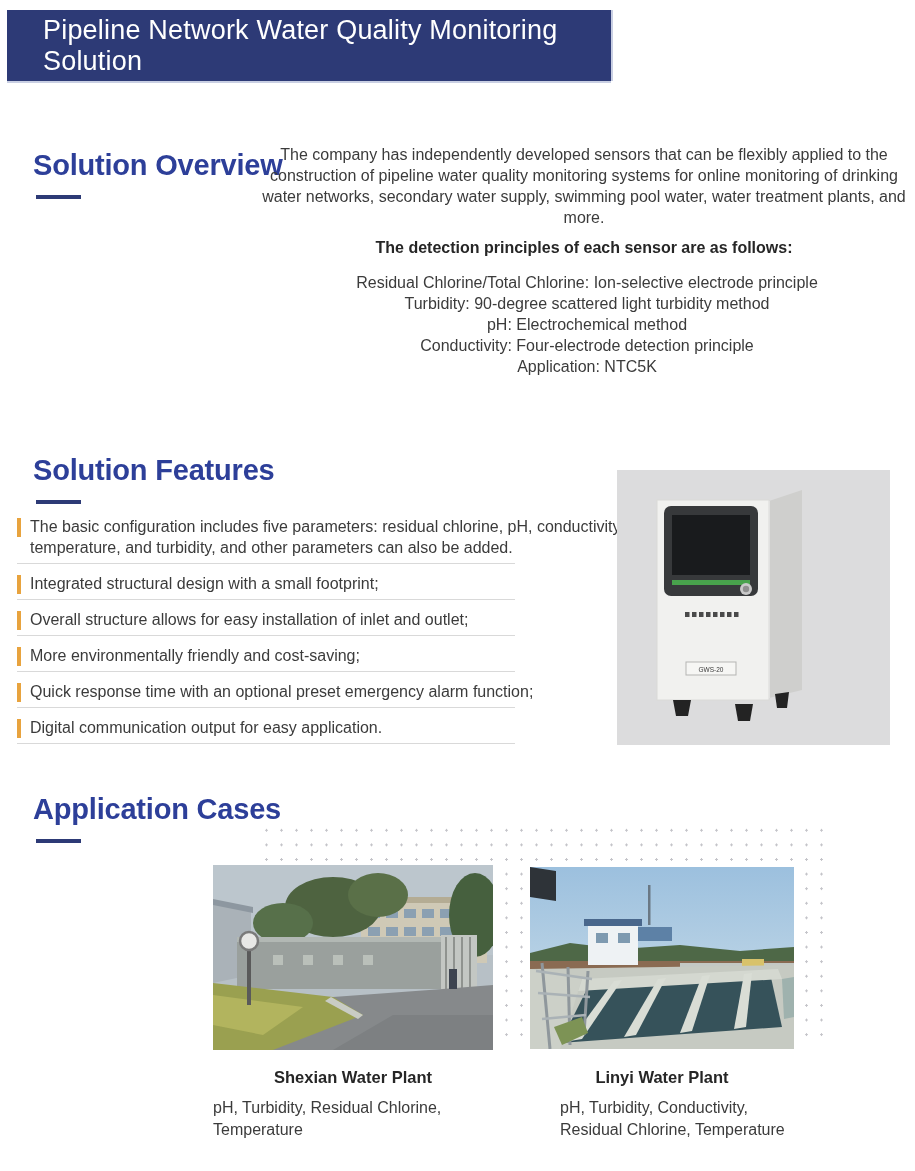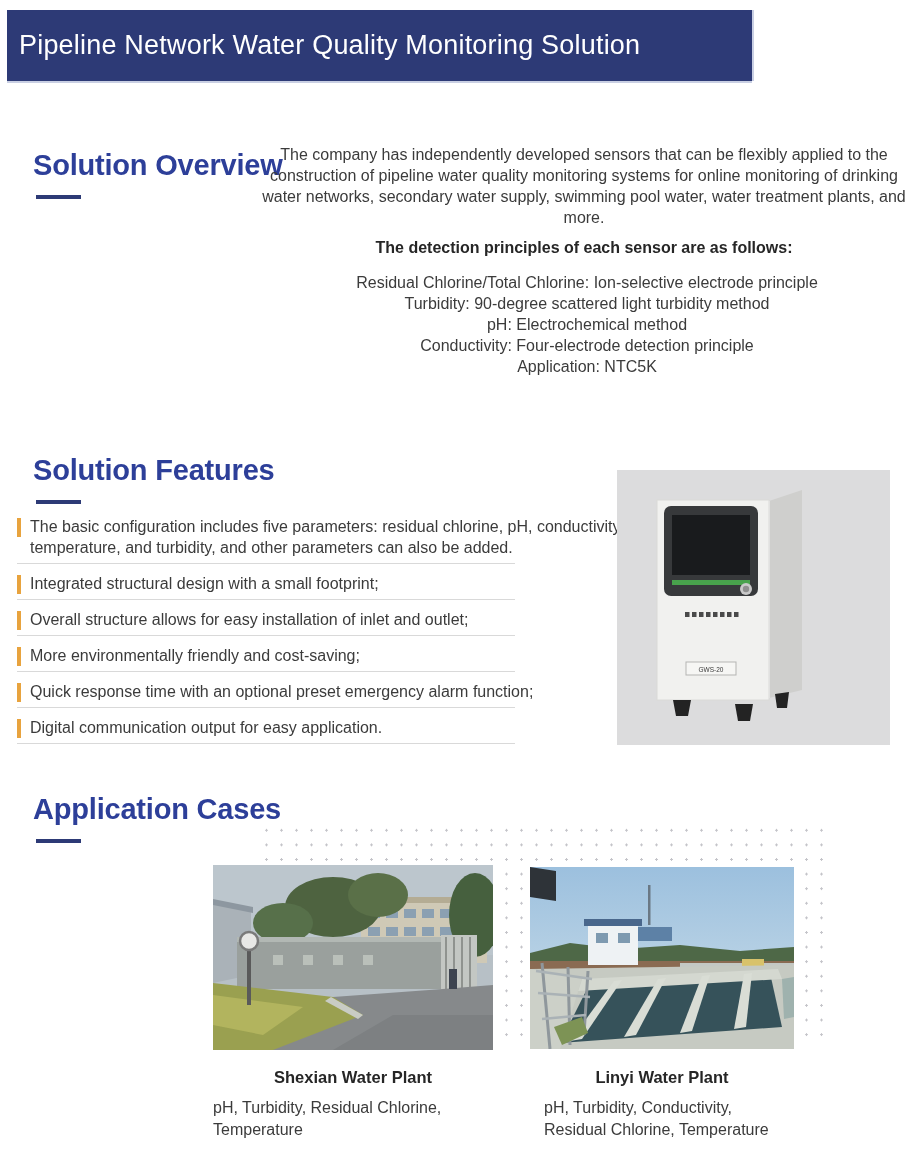--- a/index.html
+++ b/index.html
@@ -2,23 +2,24 @@
 <html><head>
 <meta charset="utf-8">
 <style>
   html,body{margin:0;padding:0;}
   body{
     width:915px;height:1171px;position:relative;background:#ffffff;
     font-family:"Liberation Sans", sans-serif;color:#3b3b3b;overflow:hidden;
   }
   
   .banner{
-    position:absolute;left:7px;top:10px;width:745px;height:71px;
+    position:absolute;left:7px;top:10px;width:580px;height:71px;
     background:#2d3a76;display:flex;align-items:center;
     box-shadow:0 2px 0 #c9cfe3, 2px 0 0 #c9cfe3;
+    padding-left:24px;
   }
   .banner h1{
     margin:0 0 0 12px;color:#ffffff;font-size:27px;font-weight:400;letter-spacing:.2px;
   }
   
   .sec-head{position:absolute;left:33px;}
   .sec-head h2{margin:0;color:#2d3f99;font-size:29px;font-weight:700;letter-spacing:-0.2px;}
   .dash{width:45px;height:4px;background:#2d3a76;margin-top:13px;margin-left:3px;}
   
   .overview-body{position:absolute;left:260px;top:144px;width:648px;text-align:center;}
@@ -44,21 +45,21 @@
   }
   .photo{position:absolute;display:block;}
   .photo-left{left:213px;top:865px;}
   .photo-right{left:530px;top:867px;}
   .caption{position:absolute;top:1068px;}
   .caption .c-title{font-size:16.5px;font-weight:700;color:#262626;text-align:center;margin:0;}
   .caption .c-params{font-size:16px;line-height:22px;margin:10px 0 0 0;white-space:pre-line;}
   .caption-left{left:213px;width:280px;}
   .caption-left .c-params{}
   .caption-right{left:530px;width:264px;}
-  .caption-right .c-params{margin-left:14px;}
+  .caption-right .c-params{margin-left:30px;}
 </style>
 </head>
 <body>
 
 <header class="banner">
   <h1>Pipeline Network Water Quality Monitoring Solution</h1>
 </header>
 
 <div class="sec-head" style="top:149px;">
   <h2>Solution Overview</h2>

